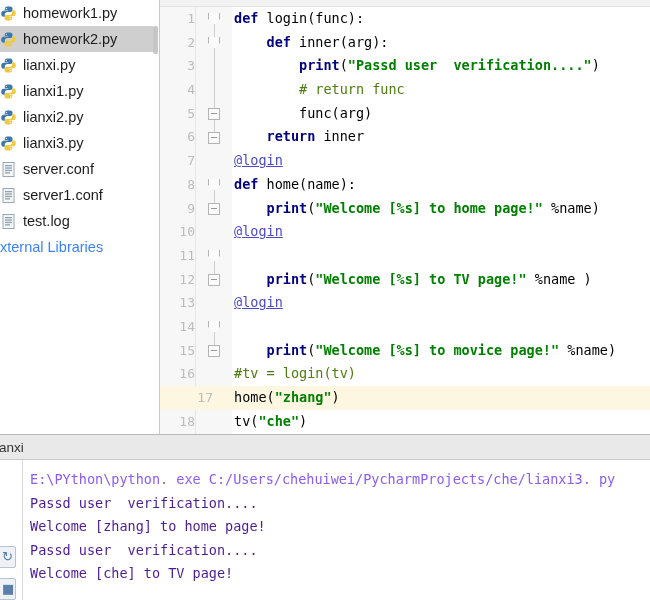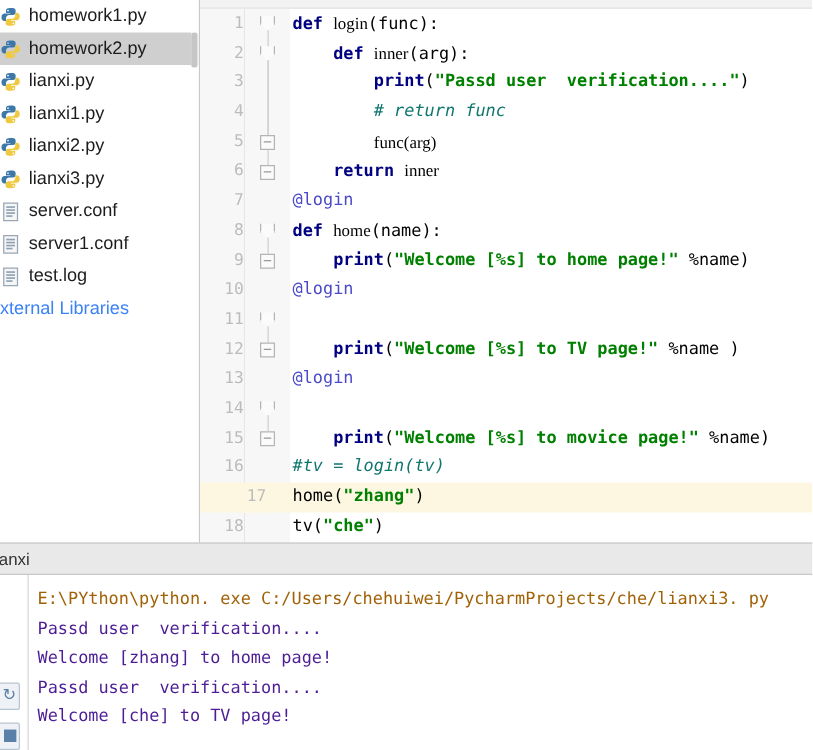--- a/index.html
+++ b/index.html
@@ -184,24 +184,24 @@
     left: -1px; top: 6px;
     border-left: 6px solid transparent;
     border-right: 6px solid transparent;
     border-top: 6px solid #fbfbfb;
   }
 
   
   .t-kw      { color: #000080; font-weight: bold; }
   .t-fn      { color: #000080; font-weight: bold; }
   .t-str     { color: #008000; font-weight: bold; }
-  .t-cmt     { color: #0f766e; font-style: italic; }
-  .t-dec     { color: #4a4ac8; }
+  .t-cmt     { color: #4d7c0f; }
+  .t-dec     { color: #4a4ac8; text-decoration: underline; }
   .t-plain   { color: #000000; }
-  .t-ident   { color: #000000; font-family: Liberation Serif, serif; }
+  .t-ident   { color: #000000; }
   .t-op      { color: #000000; }
 
   
   .console-panel {
     position: absolute;
     left: 0; top: 434px;
     width: 650px; height: 166px;
     background: #ffffff;
     border-top: 1px solid #b9b9b9;
   }
@@ -253,21 +253,21 @@
     left: 30px; top: 8px;
     right: 0; bottom: 0;
   }
   .out-line {
     font-family: "DejaVu Sans Mono", monospace;
     font-size: 13.5px;
     line-height: 23.5px;
     color: #4c1d95;
     white-space: pre;
   }
-  .out-line.cmd { color: #a16207; }
+  .out-line.cmd { color: #8b5cf6; }
 </style>
 </head>
 <body>
 
 <div id="app">
 
   <div class="top-area">
 
     <div class="sidebar">
       <div id="tree-list">

